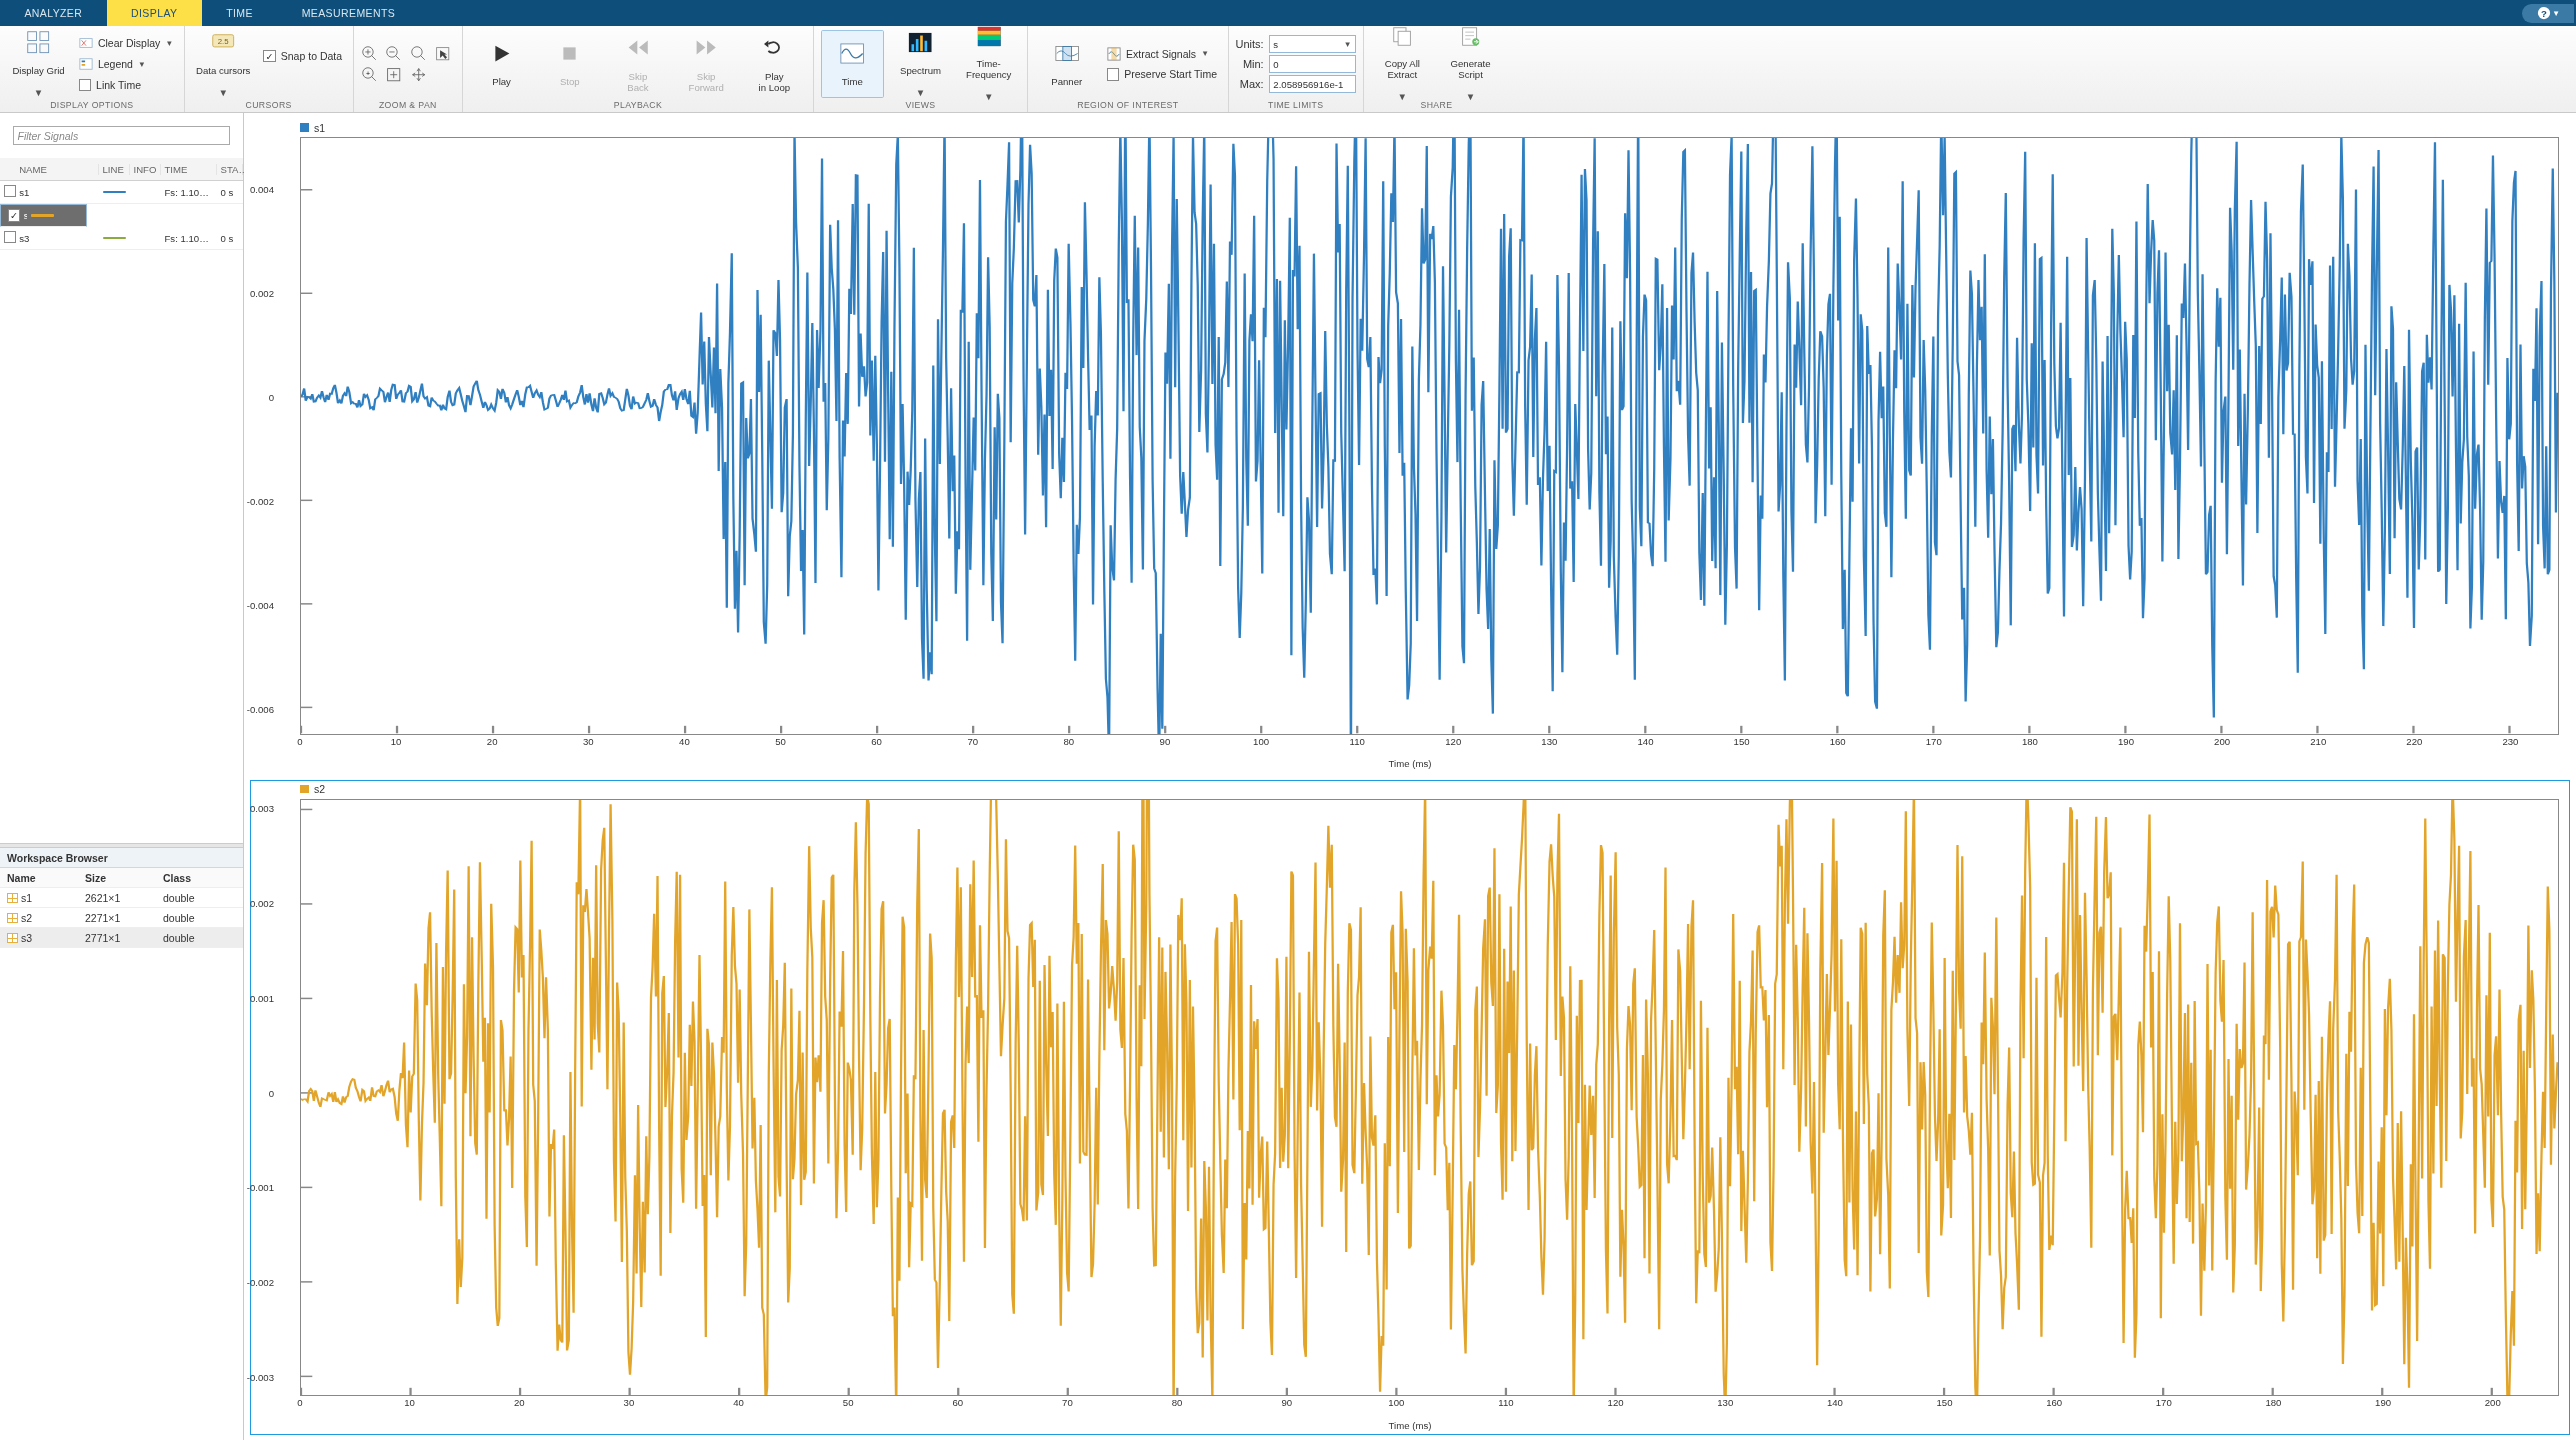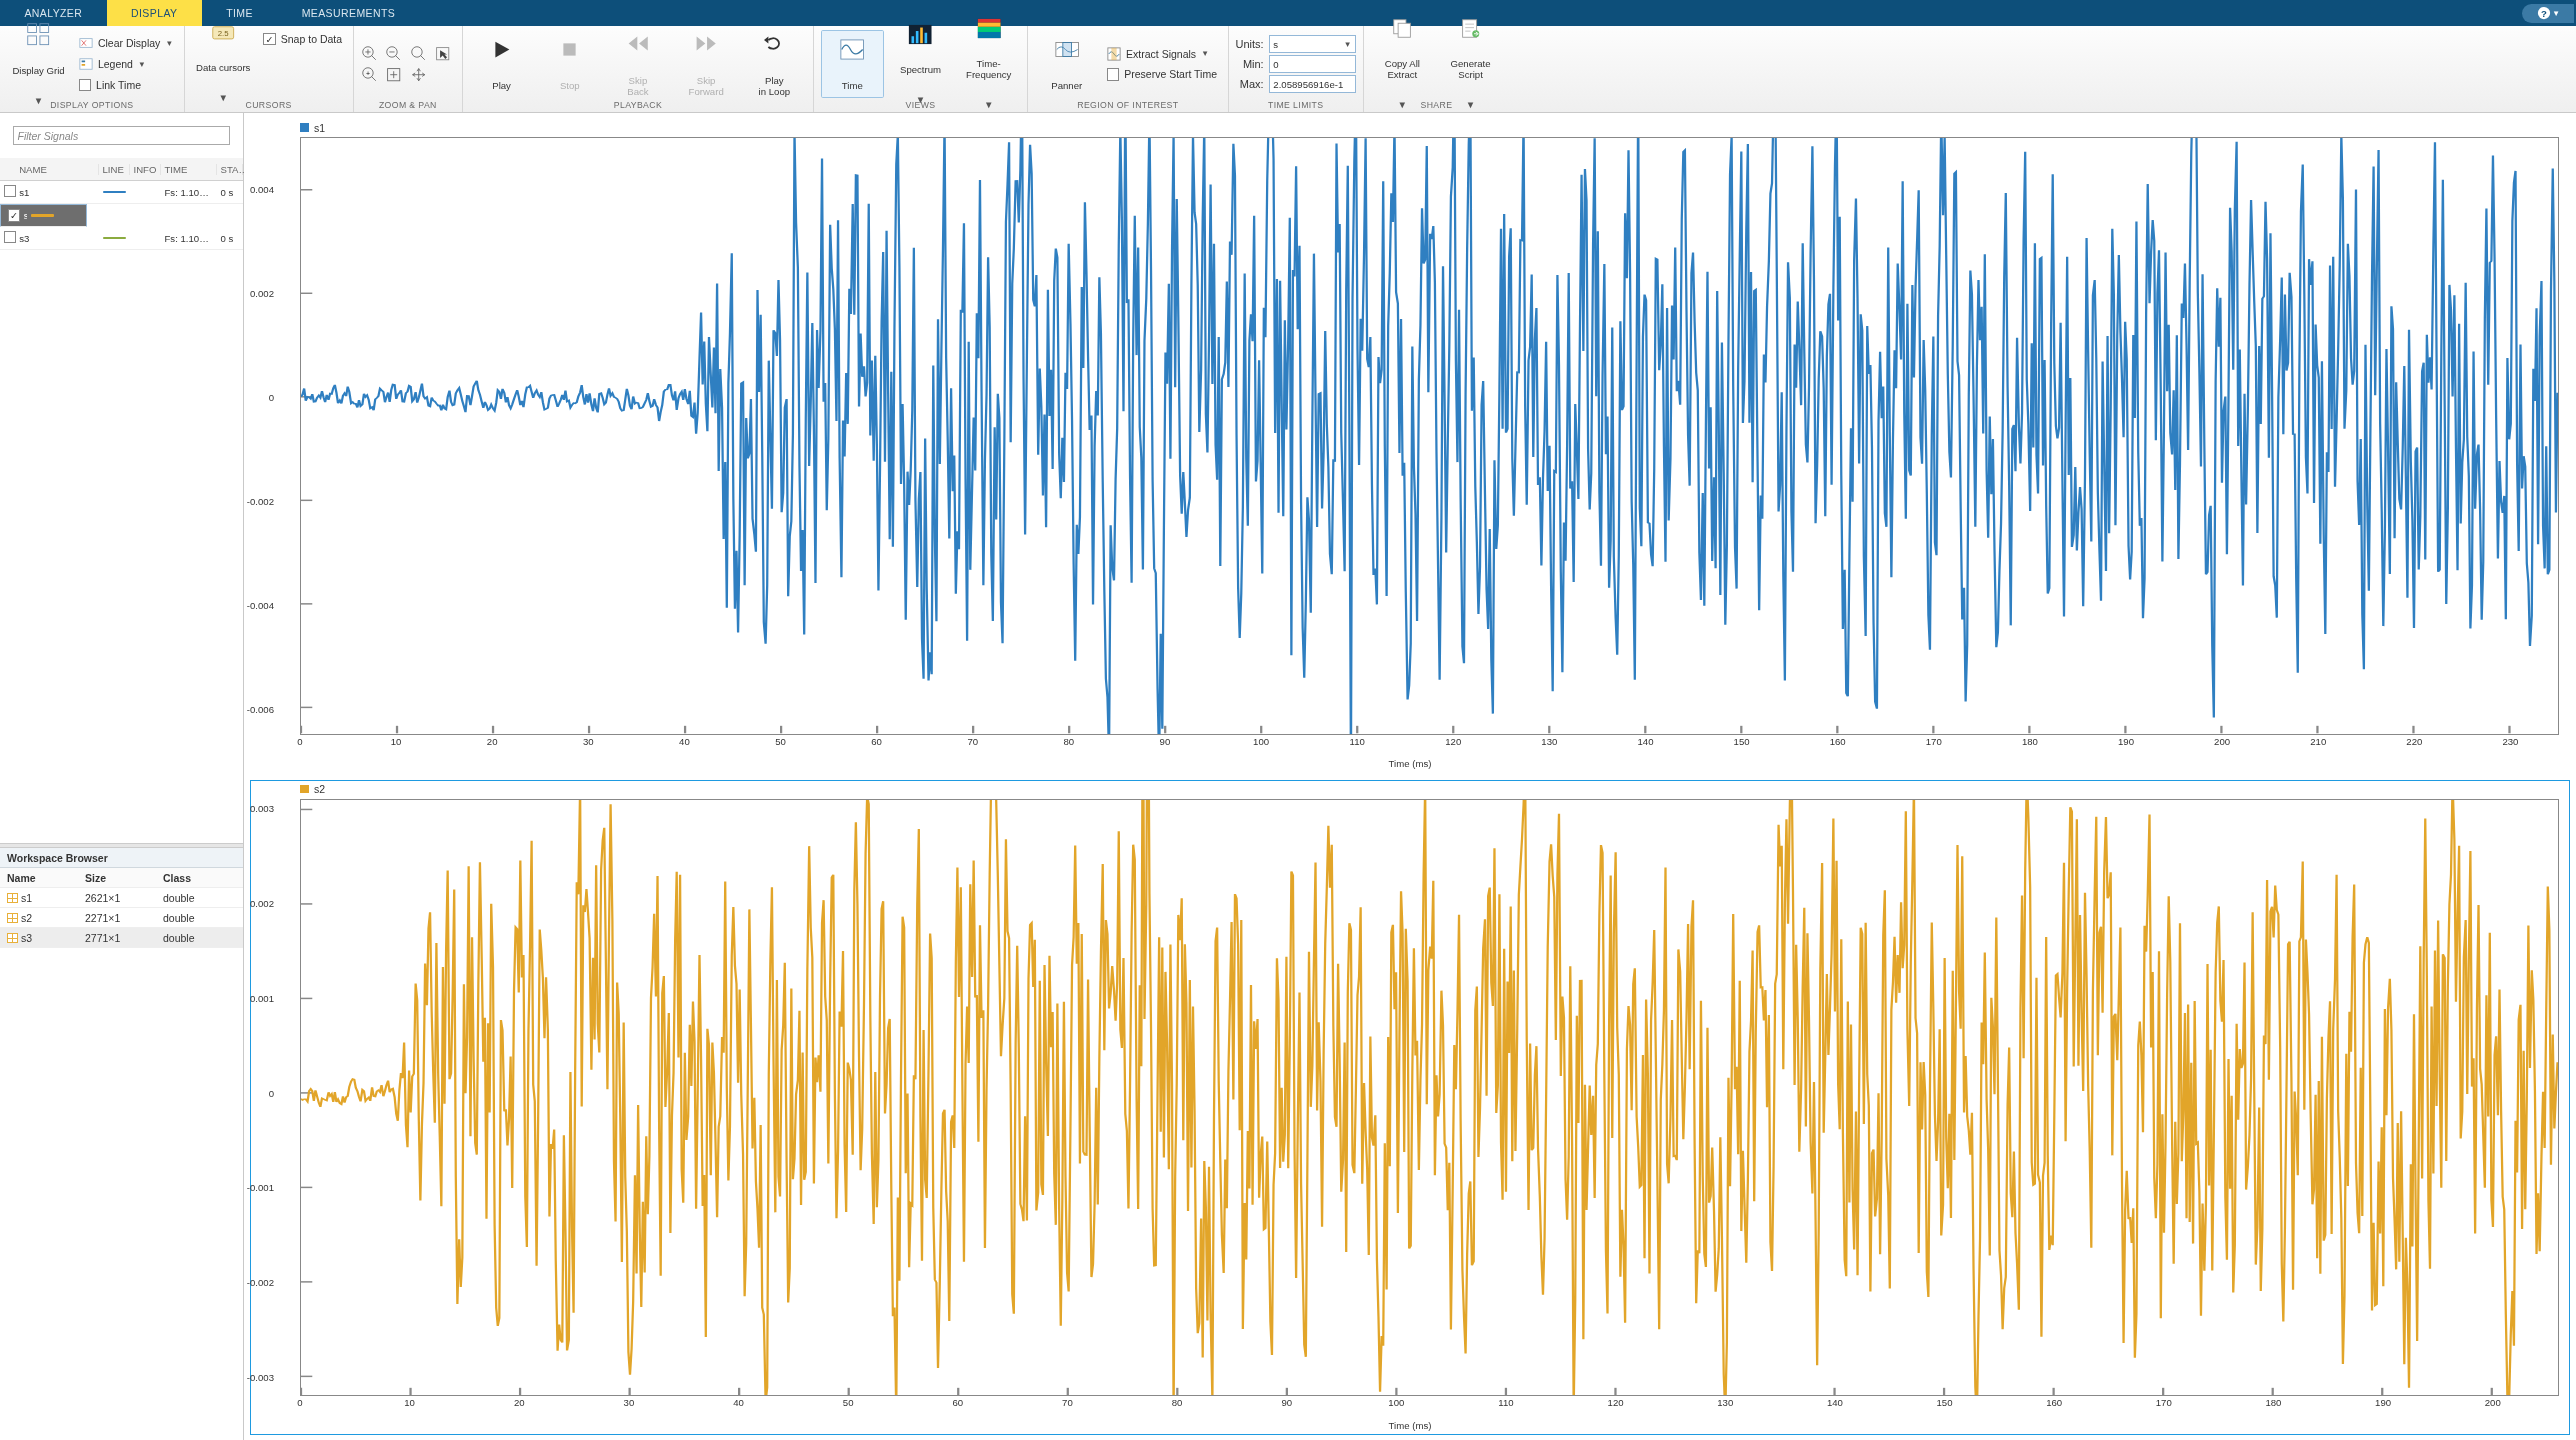--- a/index.html
+++ b/index.html
@@ -9,21 +9,21 @@
 .tabstrip { display: flex; align-items: stretch; background: #0d4f7a; height: 26px; }
 .tab { padding: 0 24.4px; display: flex; align-items: center; color: #d9e6ef; font-size: 10.5px; letter-spacing: 0.4px; cursor: pointer; }
 .tab.active { background: #fde047; color: #1b4e78; }
 .help-btn { margin-left: auto; width: 52px; display: flex; align-items: center; justify-content: center; background: #3b7aa5; color: #fff; border-radius: 10.5px 0 0 10.5px; margin-top:3.5px; margin-bottom:3.5px; margin-right:1.7px;}
 
 
 .ribbon { display: flex; background: linear-gradient(#fdfdfd,#efefef); border-bottom: 0.9px solid #c9c9c9; height: 87px; }
 .rgroup { display: flex; flex-direction: column; border-right: 0.9px solid #d6d6d6; padding: 3.5px 7px 0 7px; }
 .rgroup-body { flex: 1; display: flex; align-items: center; gap: 5.2px; }
 .rgroup-label { text-align: center; font-size: 8.7px; color: #6a6a6a; padding: 1.7px 0; letter-spacing: 0.4px; }
-.big-btn { display: flex; flex-direction: column; align-items: center; justify-content: center; width: 63px; height: 68px; gap: 19px; cursor: pointer; }
+.big-btn { display: flex; flex-direction: column; align-items: center; justify-content: center; width: 63px; height: 68px; gap: 11px; cursor: pointer; }
 .big-btn .ic { width: 24.4px; height: 24.4px; display:flex; align-items:center; justify-content:center;}
 .big-btn span { font-size: 9.6px; text-align: center; line-height: 1.15; }
 .big-btn.disabled span { color: #b0b0b0; }
 .big-btn.active { background: #e9f3fb; border: 0.9px solid #9cc4e4; border-radius:1.7px;}
 .small-stack { display:flex; flex-direction:column; gap:1.7px; }
 .small-row { display:flex; align-items:center; gap:5.2px; height:19px; padding:0 3.5px; cursor:pointer; }
 .small-row .ic { width:14px; height:14px; display:flex; align-items:center; justify-content:center;}
 .chk { width:12.2px; height:12.2px; border:0.9px solid #888; background:#fff; display:inline-flex; align-items:center; justify-content:center; font-size:9.6px; color:#333;}
 .chk.on::after{content:"✓";}
 .limits-grid { display:grid; grid-template-columns:auto 1fr; gap:2.6px 5.2px; align-items:center;}
@@ -143,21 +143,21 @@
       <div class="big-btn">
         <div class="ic">
             <svg width="24.4" height="17.4" viewBox="0 0 28 20" style="font-size:12px">
               <rect x="2" y="2" width="24" height="14" rx="2" fill="#f5e8b8" stroke="#caa84a"></rect>
               <text x="14" y="13" text-anchor="middle" font-size="9" fill="#7a6320">2.5</text>
             </svg>
           </div>
         <span>Data cursors</span>
           <span class="drop-caret">▼</span>
       </div>
-      <div class="small-row" style="align-self:flex-start;margin-top:0;">
+      <div class="small-row" style="align-self:flex-start;margin-top:17px;">
         <span class="chk on"></span>
         <span>Snap to Data</span>
       </div>
     </div>
     <div class="rgroup-label">CURSORS</div>
   </div>
 
   <div class="rgroup">
     <div class="rgroup-body">
       <div style="display:grid;grid-template-columns:repeat(4,21px);gap:3.5px;">

